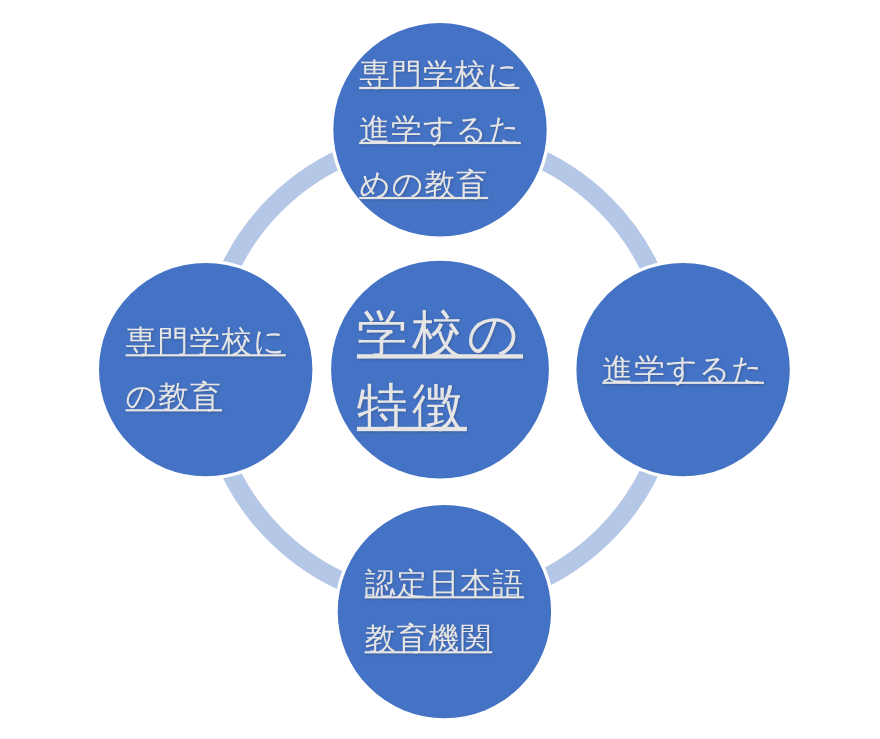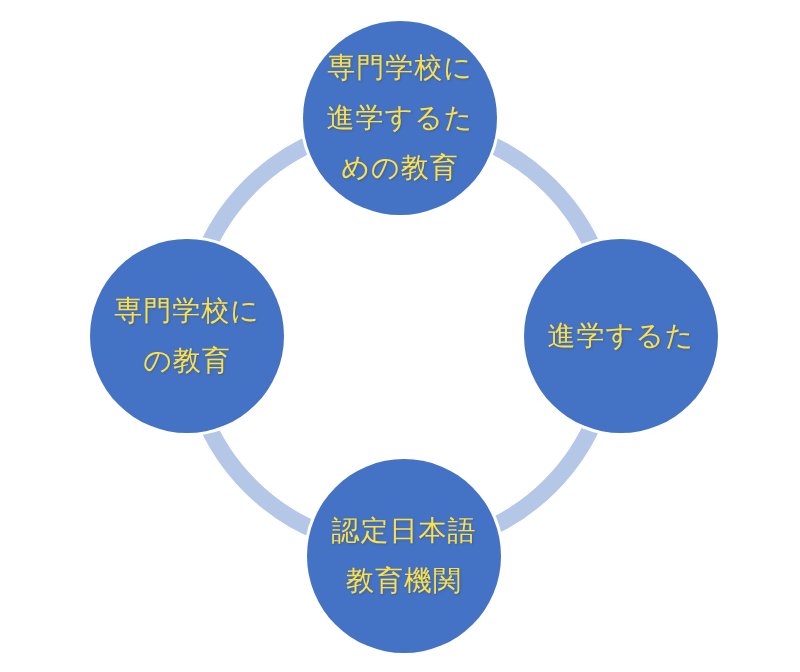--- a/index.html
+++ b/index.html
@@ -27,24 +27,24 @@
     position: absolute;
     border-radius: 50%;
     background: #4472c4;
     box-shadow: 0 0 0 3px #ffffff;
     display: flex;
     align-items: center;
     justify-content: center;
     z-index: 2;
   }
   .node-label {
-    color: #fde047;
-    text-align: center;
+    color: #e5e5e5;
     white-space: pre-line;
     text-shadow: 1px 1px 2px rgba(50, 62, 90, 0.35);
+    text-decoration: underline;
   }
   .node-center {
     left: 301px;
     top: 237px;
     width: 198px;
     height: 198px;
   }
   .node-center .node-label {
     font-size: 46px;
     line-height: 66px;
@@ -82,20 +82,24 @@
 </style>
 </head>
 <body>
 
 <div class="canvas">
 
   <svg class="ring-svg" viewBox="0 0 800 672" xmlns="http://www.w3.org/2000/svg">
     <circle cx="400" cy="336" r="212" fill="none" stroke-width="17" stroke="#b4c7e7"></circle>
   </svg>
 
+  <div class="node node-center">
+    <div class="node-label">学校の
+特徴</div>
+  </div>
 
   <div class="node node-satellite node-top">
     <div class="node-label">専門学校に
 進学するた
 めの教育</div>
   </div>
 
   <div class="node node-satellite node-right">
     <div class="node-label">進学するた</div>
   </div>

